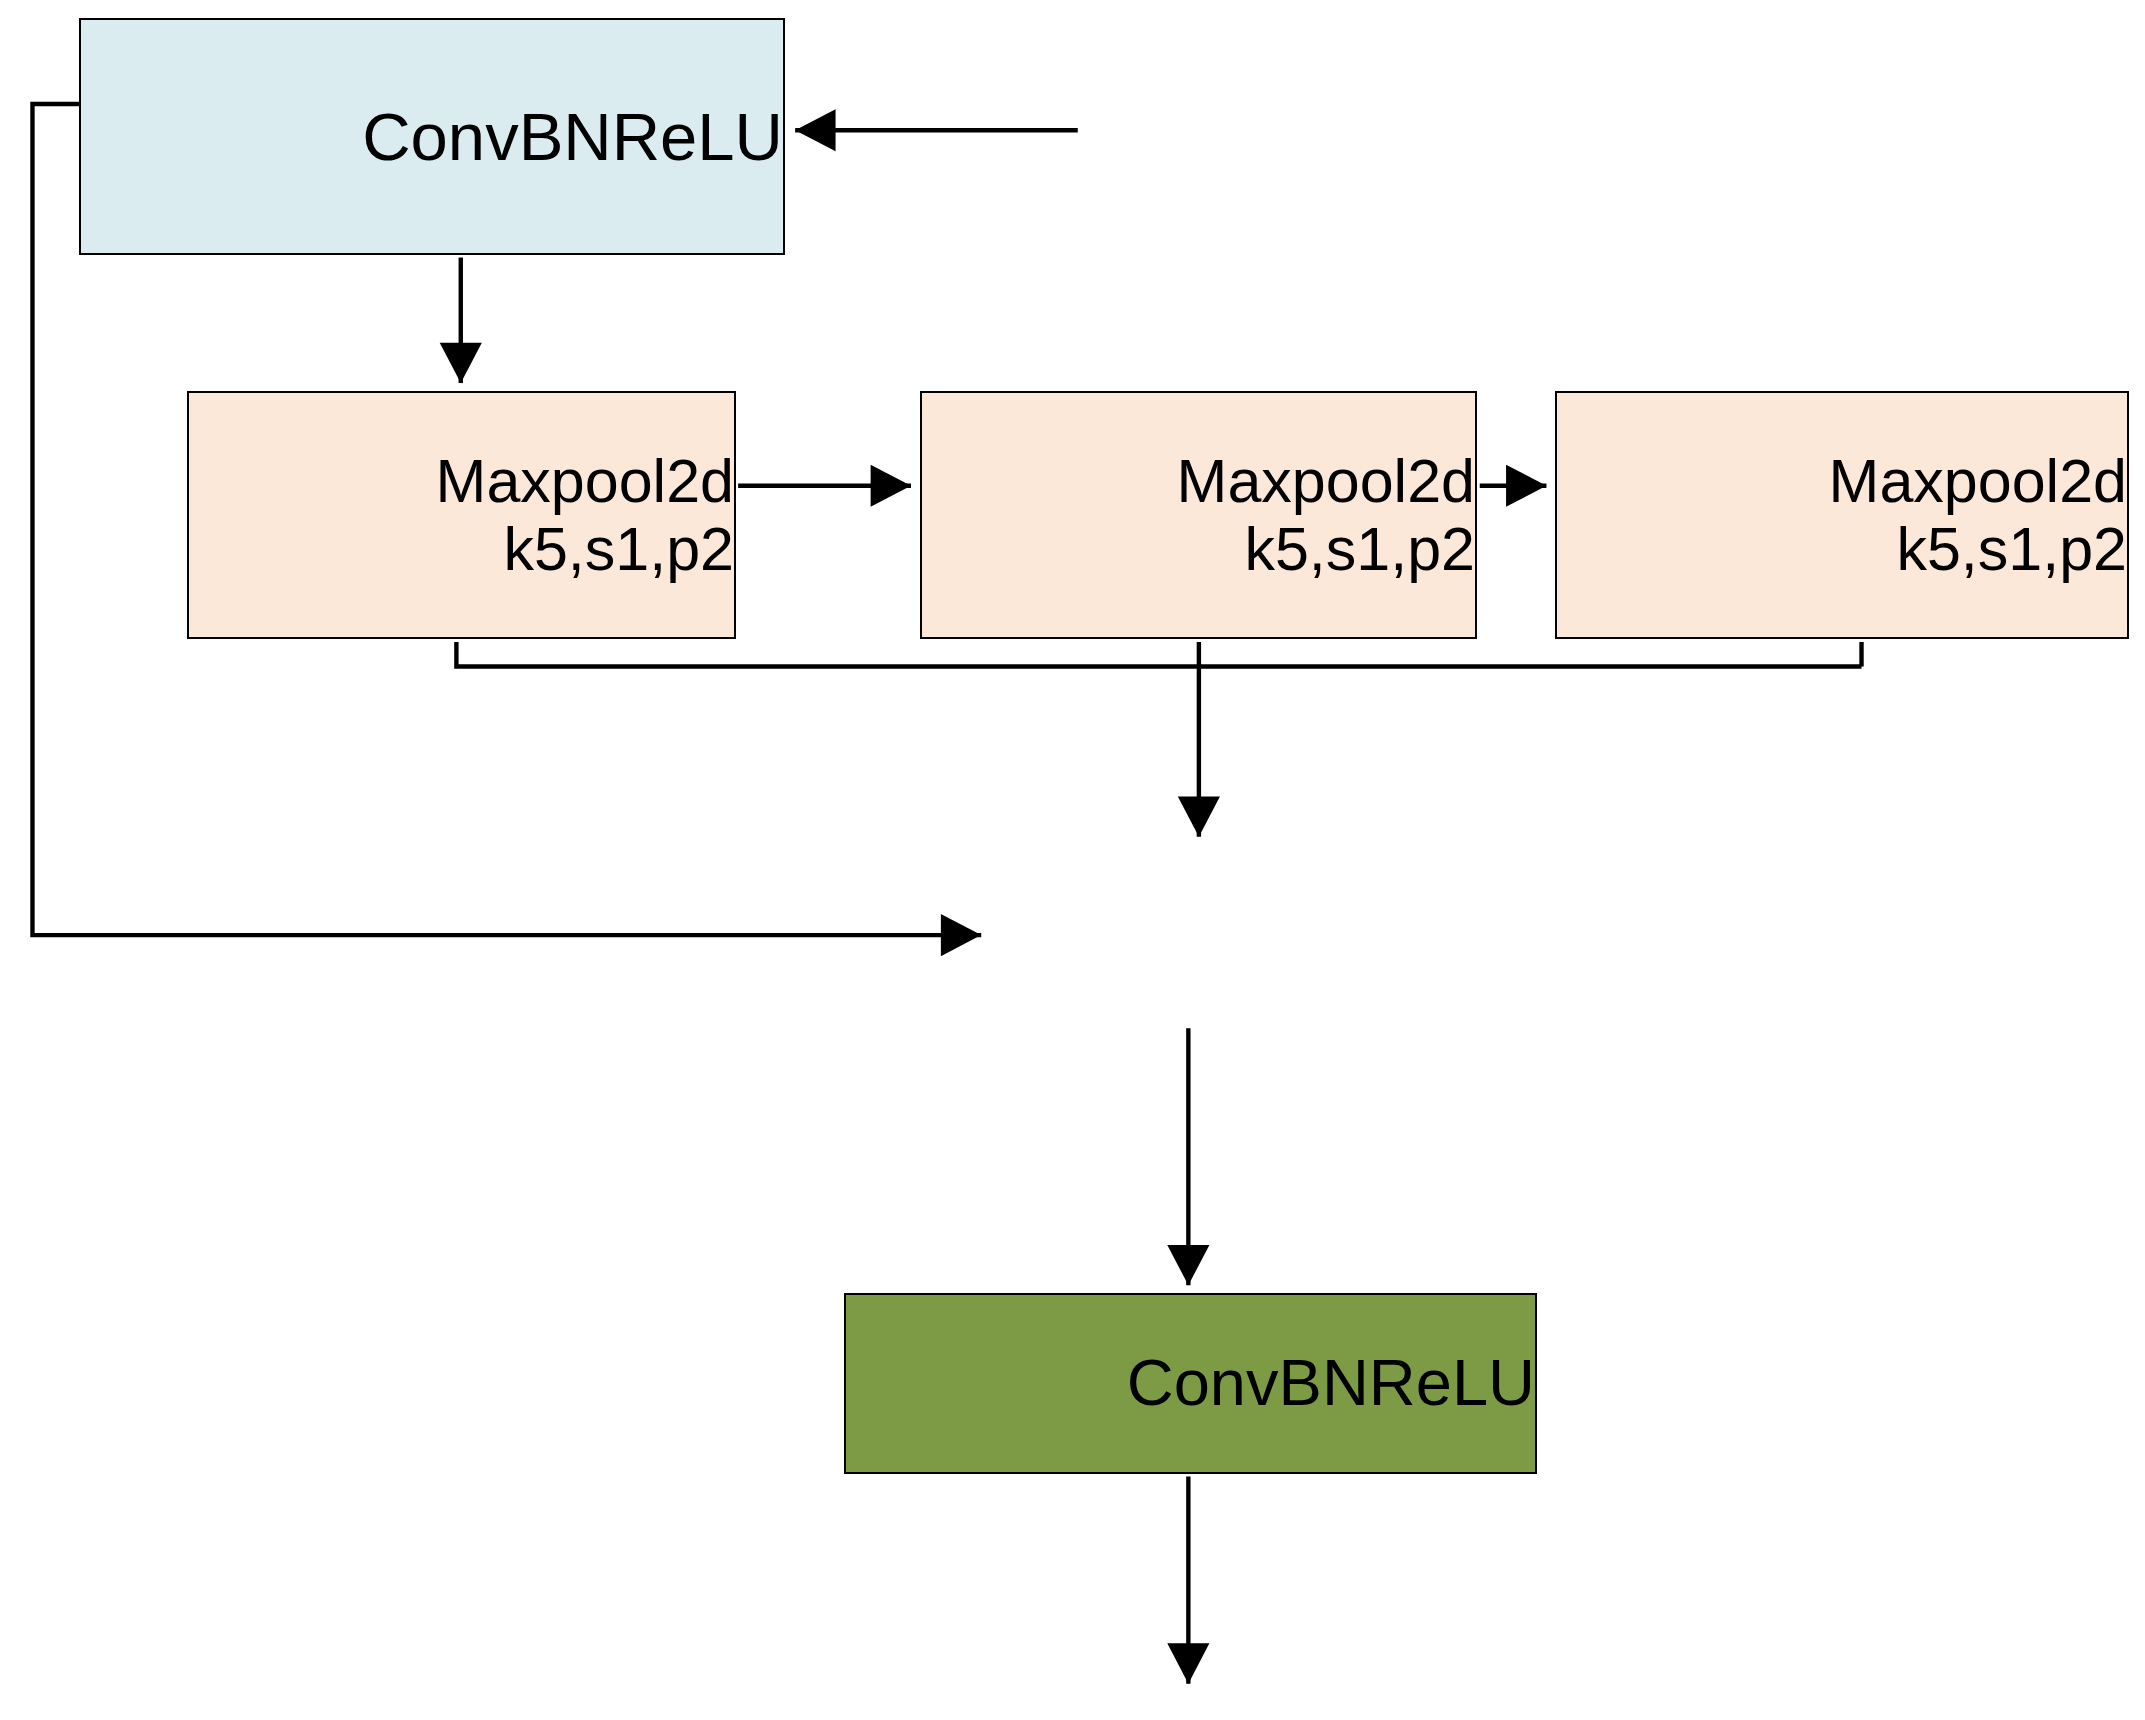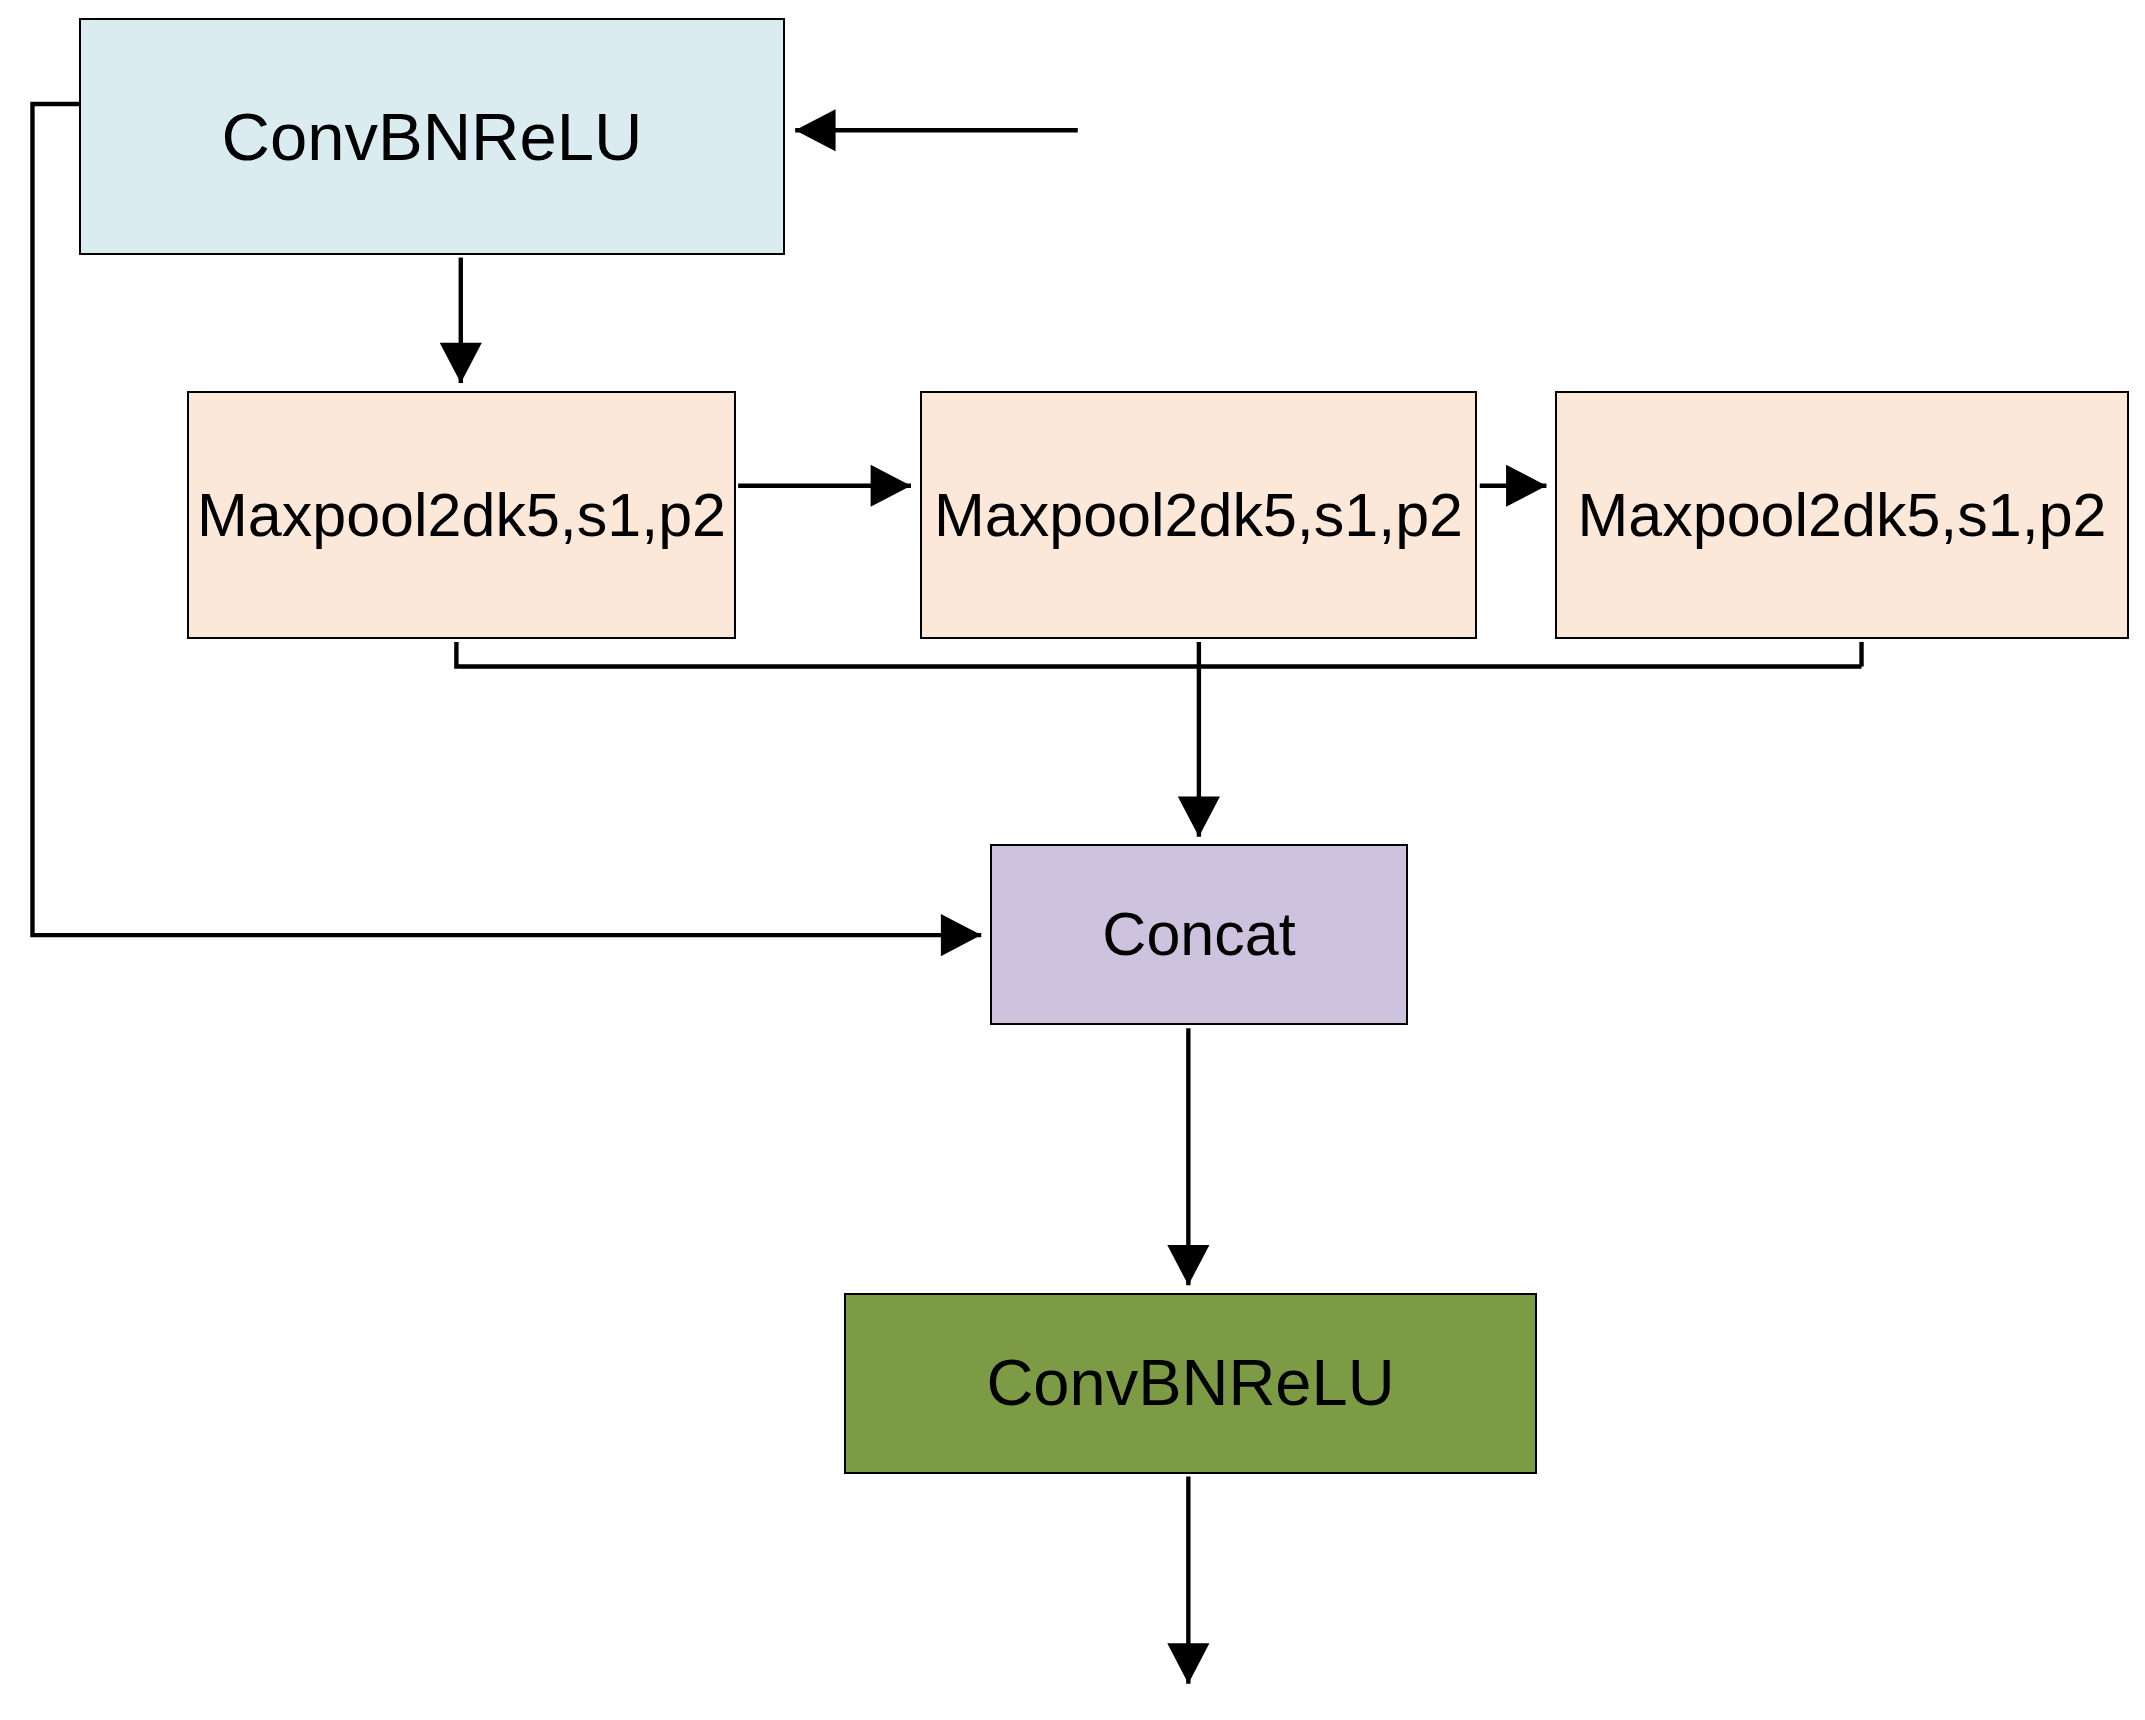--- a/index.html
+++ b/index.html
@@ -1,19 +1,19 @@
 <!DOCTYPE html>
 <html style="font-size:14px"><head>
 <meta charset="utf-8">
 <style>
   html,body{margin:0;padding:0;background:#ffffff;}
   #canvas{position:relative;width:2145px;height:1721px;background:#ffffff;overflow:hidden;
           font-family:"Liberation Sans", sans-serif;}
   .node{position:absolute;box-sizing:border-box;border:2.6px solid #000000;
-        display:flex;flex-direction:row;align-items:center;justify-content:center;
+        display:flex;flex-direction:column;align-items:flex-end;justify-content:center;
         text-align:center;color:#000000;line-height:1.12;}
   .node .ln{display:block;white-space:nowrap;}
   #svg-edges{position:absolute;left:0;top:0;width:2145px;height:1721px;pointer-events:none;}
 </style>
 </head>
 <body>
 
 <div id="canvas">
 
   <svg id="svg-edges" viewBox="0 0 2444 1960" xmlns="http://www.w3.org/2000/svg">
@@ -49,22 +49,19 @@
   <div class="node" id="n-maxpool_2" style="left: 920px; top: 391px; width: 557px; height: 248px; background: rgb(251, 232, 217); font-size: 61px;">
     <span class="ln">Maxpool2d</span>
     <span class="ln">k5,s1,p2</span>
   </div>
 
   <div class="node" id="n-maxpool_3" style="left: 1555px; top: 391px; width: 574px; height: 248px; background: rgb(251, 232, 217); font-size: 61px;">
     <span class="ln">Maxpool2d</span>
     <span class="ln">k5,s1,p2</span>
   </div>
 
-  <div class="node" id="n-concat" style="left: 990px; top: 844px; width: 418px; height: 181px; background: rgb(205, 195, 223); font-size: 61px;">
-    <span class="ln">Concat</span>
-  </div>
 
   <div class="node" id="n-conv_out" style="left: 844px; top: 1293px; width: 693px; height: 181px; background: rgb(125, 155, 68); font-size: 65px;">
     <span class="ln">ConvBNReLU</span>
   </div>
 
 </div>
 
 
 </body></html>

